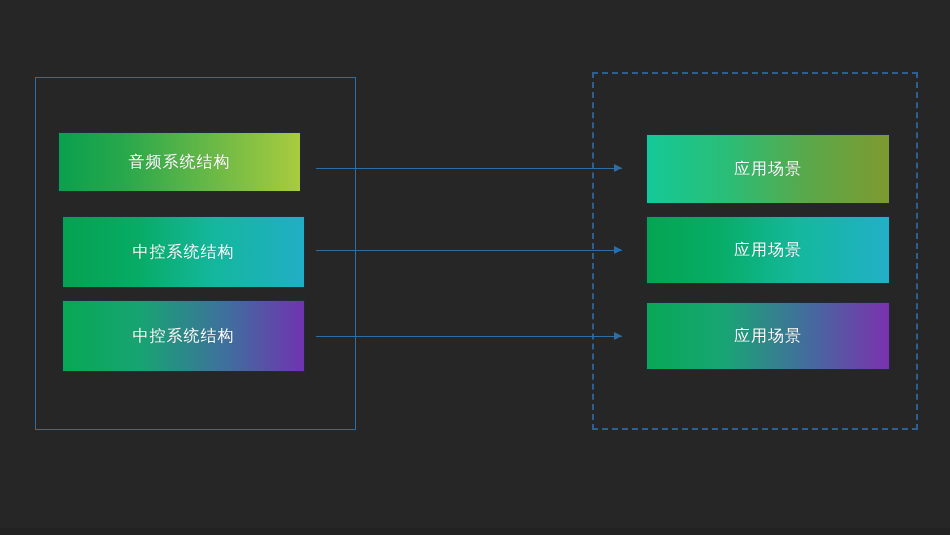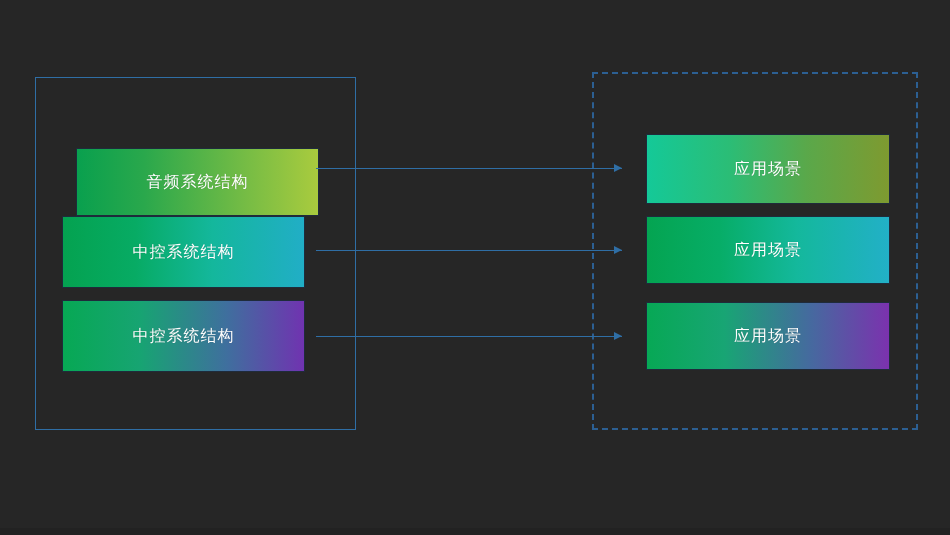--- a/index.html
+++ b/index.html
@@ -64,23 +64,22 @@
     color: #ffffff;
     font-size: 16px;
     letter-spacing: 1px;
     line-height: 1;
     white-space: nowrap;
     text-shadow: 0 0 1px rgba(0,0,0,0.25);
   }
 
   
   #card-audio {
-    left: 76px; top: 132px; width: 243px; height: 68px;
+    left: 58px; top: 132px; width: 243px; height: 60px;
     background: linear-gradient(90deg, #09a04e 0%, #2aa84c 28%, #72bb45 68%, #a9cb3e 100%);
-    margin-top: 16px;
   }
   #card-video {
     left: 62px; top: 216px; width: 243px; height: 72px;
     background: linear-gradient(90deg, #04a250 0%, #07ab64 30%, #14b79c 62%, #21aec6 100%);
   }
   #card-control {
     left: 62px; top: 300px; width: 243px; height: 72px;
     background: linear-gradient(90deg, #07a854 0%, #17a472 32%, #3f6f9e 68%, #7033b0 100%);
   }
 

